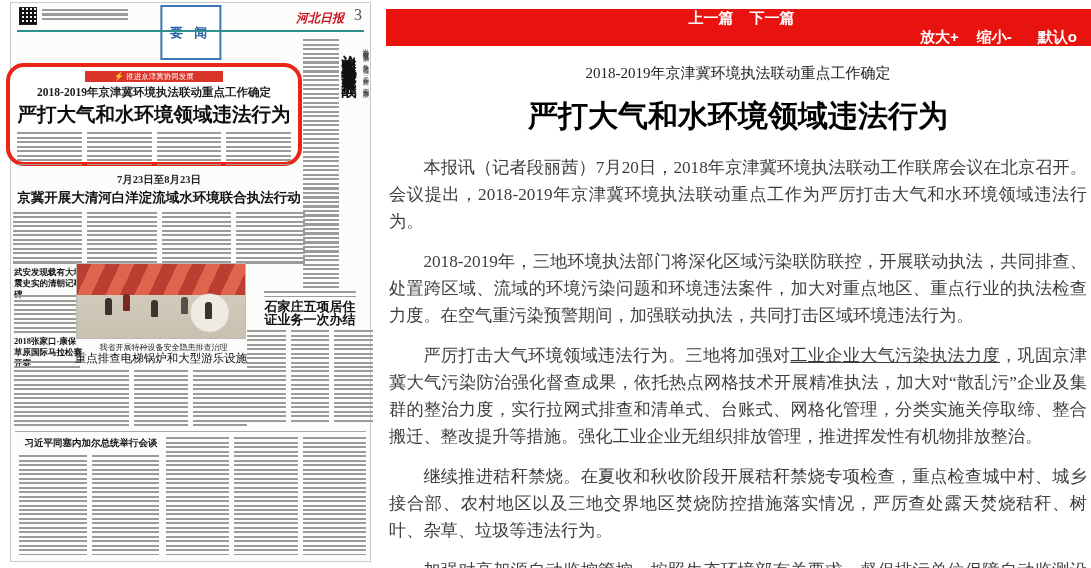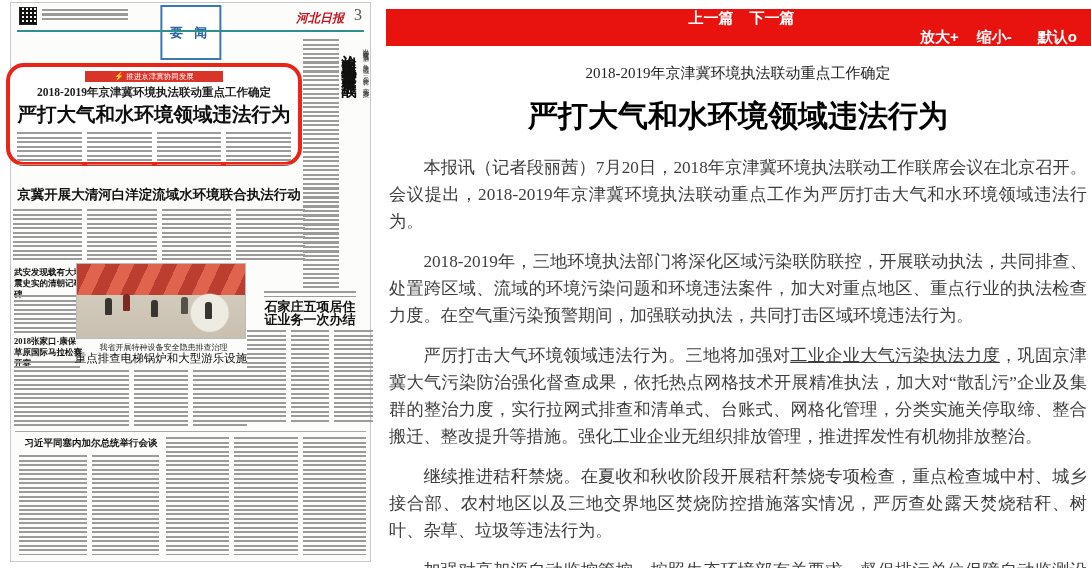--- a/index.html
+++ b/index.html
@@ -35,21 +35,21 @@
             border-radius:18px; background:#fff; z-index:4; padding:3px 5px 0; }
   .ribbon { width:138px; margin:1px auto 0; background:#d8342a; color:#fff; font-size:7.5px;
             line-height:11px; text-align:center; white-space:nowrap; font-family:"Liberation Sans",sans-serif; }
   .ribbon .bolt { color:#ffb000; font-size:8px; }
   .hl-kicker { margin-top:3px; text-align:center; font-weight:bold; font-size:11.5px; color:#1c1c1c; white-space:nowrap; }
   .hl-head { margin-top:1px; text-align:center; font-weight:bold; font-size:19.5px; color:#0e0e0e; white-space:nowrap; }
   .hl-cols { margin:4px 2px 0; height:33px; }
 
   .a2 { left:2px; top:170px; width:292px; }
   .a2-date { text-align:center; font-weight:bold; font-size:10.5px; color:#222; }
-  .a2-head { text-align:center; font-weight:bold; font-size:13.5px; color:#111; margin-top:13px; white-space:nowrap; }
+  .a2-head { text-align:center; font-weight:bold; font-size:13.5px; color:#111; margin-top:2px; white-space:nowrap; }
   .a2-cols { margin-top:5px; height:52px; }
 
   .rc-text { left:292px; top:36px; width:36px; height:252px; }
   .vert { writing-mode:vertical-rl; text-orientation:upright; }
   .cz-head { left:328px; top:40px; height:255px; font-weight:bold; font-size:15px; color:#111; letter-spacing:2px; }
   .cz-sub  { left:350px; top:40px; height:235px; font-size:6.5px; color:#444; letter-spacing:1px; }
 
   .sjz { left:236px; top:288px; width:126px; }
   .sjz-kickbar { width:92px; height:6px; margin:0 auto; }
   .sjz-head { width:94px; margin:3px auto 0; text-align:center; font-weight:bold; font-size:13px; color:#111; line-height:13px; }
@@ -119,20 +119,21 @@
       <div class="hl-head">严打大气和水环境领域违法行为</div>
       <div class="hl-cols cols">
           <i class="ft"></i>
           <i class="ft"></i>
           <i class="ft"></i>
           <i class="ft"></i>
         </div>
     </div>
 
     <div class="abs a2">
+      <div class="a2-date">7月23日至8月23日</div>
       <div class="a2-head">京冀开展大清河白洋淀流域水环境联合执法行动</div>
       <div class="a2-cols cols">
           <i class="ft"></i>
           <i class="ft"></i>
           <i class="ft"></i>
           <i class="ft"></i>
         </div>
     </div>
 
     <div class="abs rc-text ft"></div>

